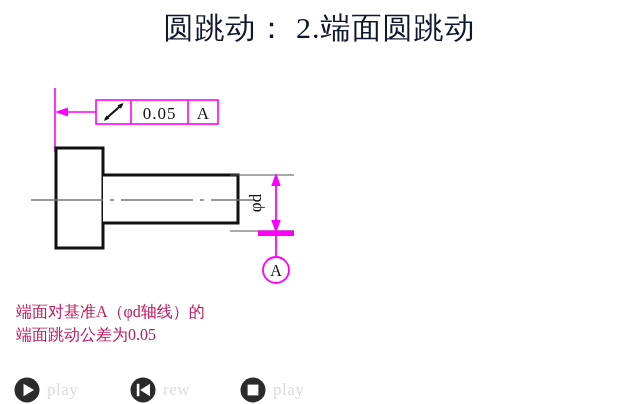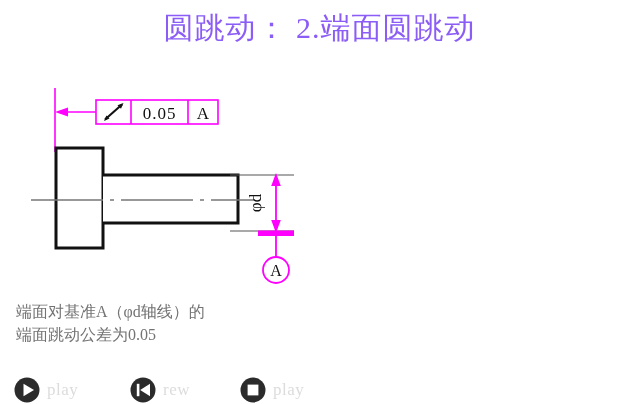--- a/index.html
+++ b/index.html
@@ -20,42 +20,42 @@
   #title {
     position: absolute;
     left: 0;
     top: 8px;
     width: 639px;
     text-align: center;
     font-size: 30px;
     line-height: 40px;
     letter-spacing: 1px;
     white-space: nowrap;
-    color: #8b5cf6;
+    color: #0f172a;
   }
 
   
   #drawing {
     position: absolute;
     left: 18px;
     top: 60px;
     width: 340px;
     height: 240px;
   }
   #drawing svg { display: block; }
 
   
   #caption {
     position: absolute;
     left: 16px;
     top: 300px;
     width: 300px;
     font-size: 16px;
     line-height: 23px;
-    color: #737373;
+    color: #be185d;
     font-family: "Liberation Serif", "DejaVu Serif", serif;
   }
   #caption .cap-line { display: block; white-space: nowrap; }
 
   
   #controls {
     position: absolute;
     left: 0;
     top: 376px;
     width: 639px;

